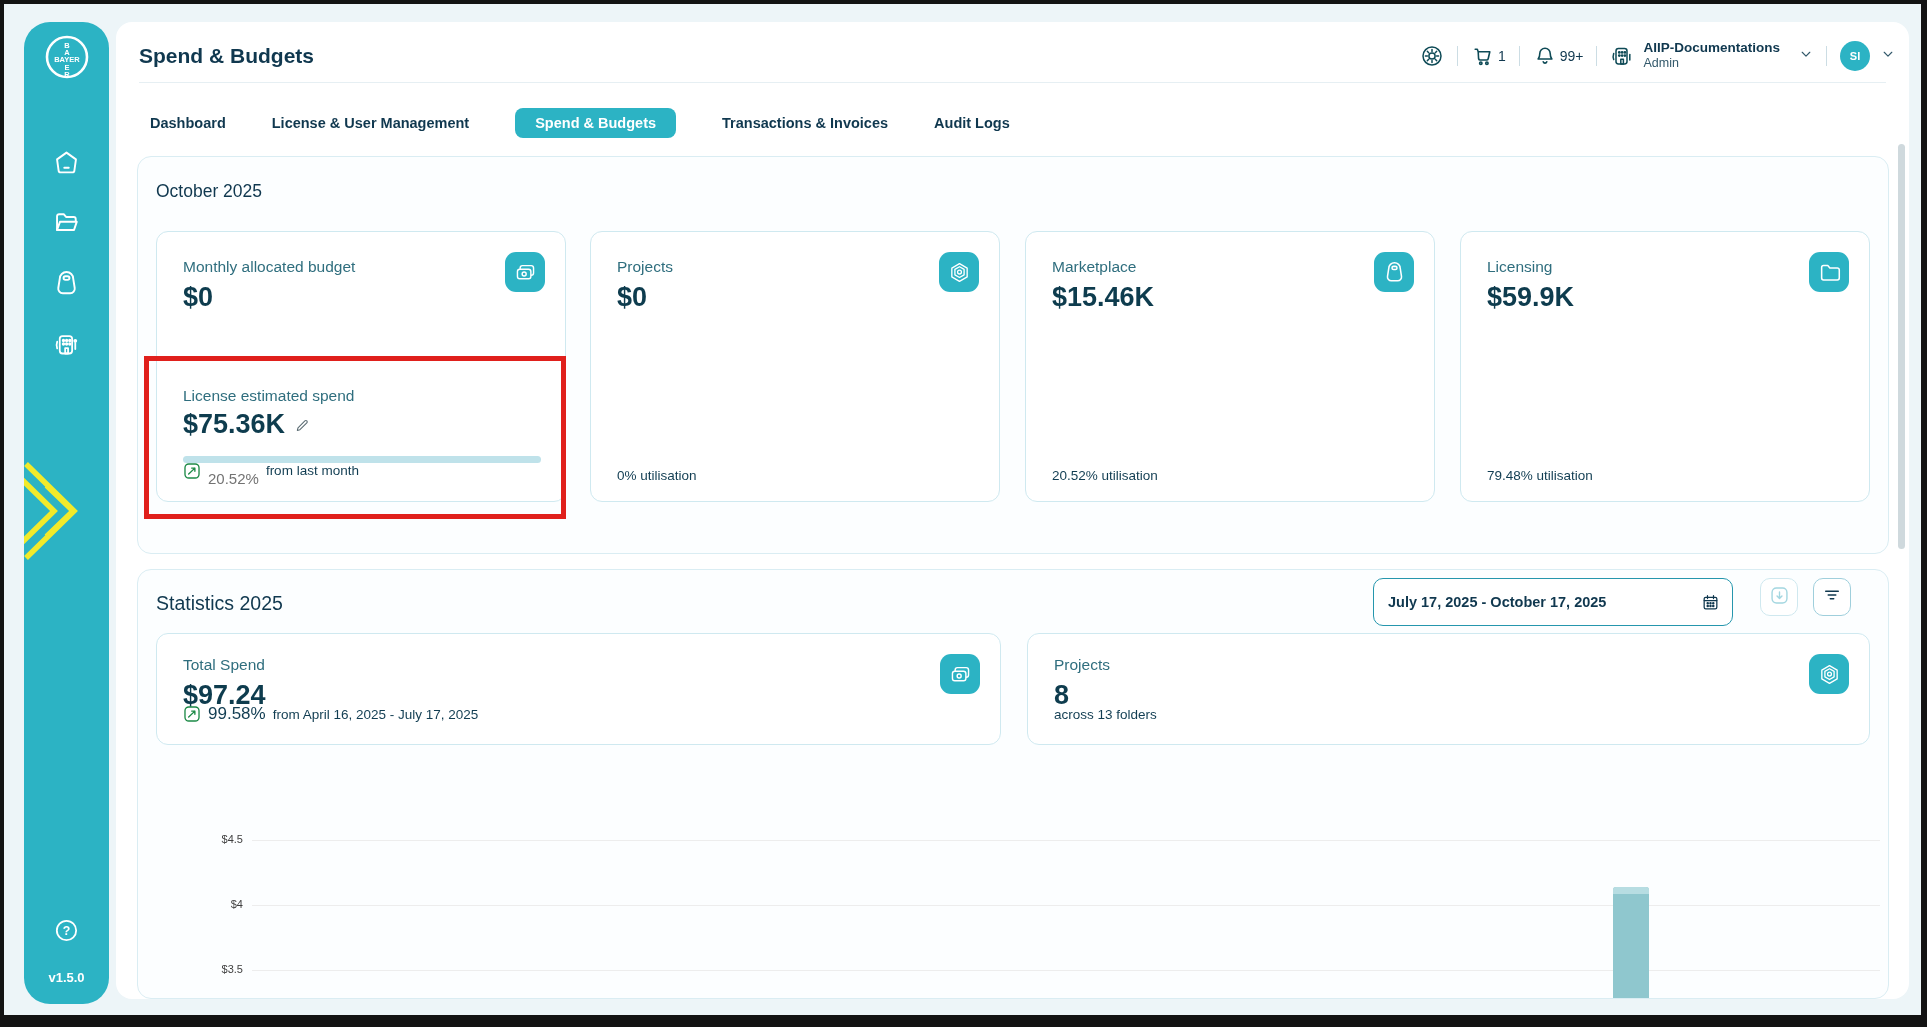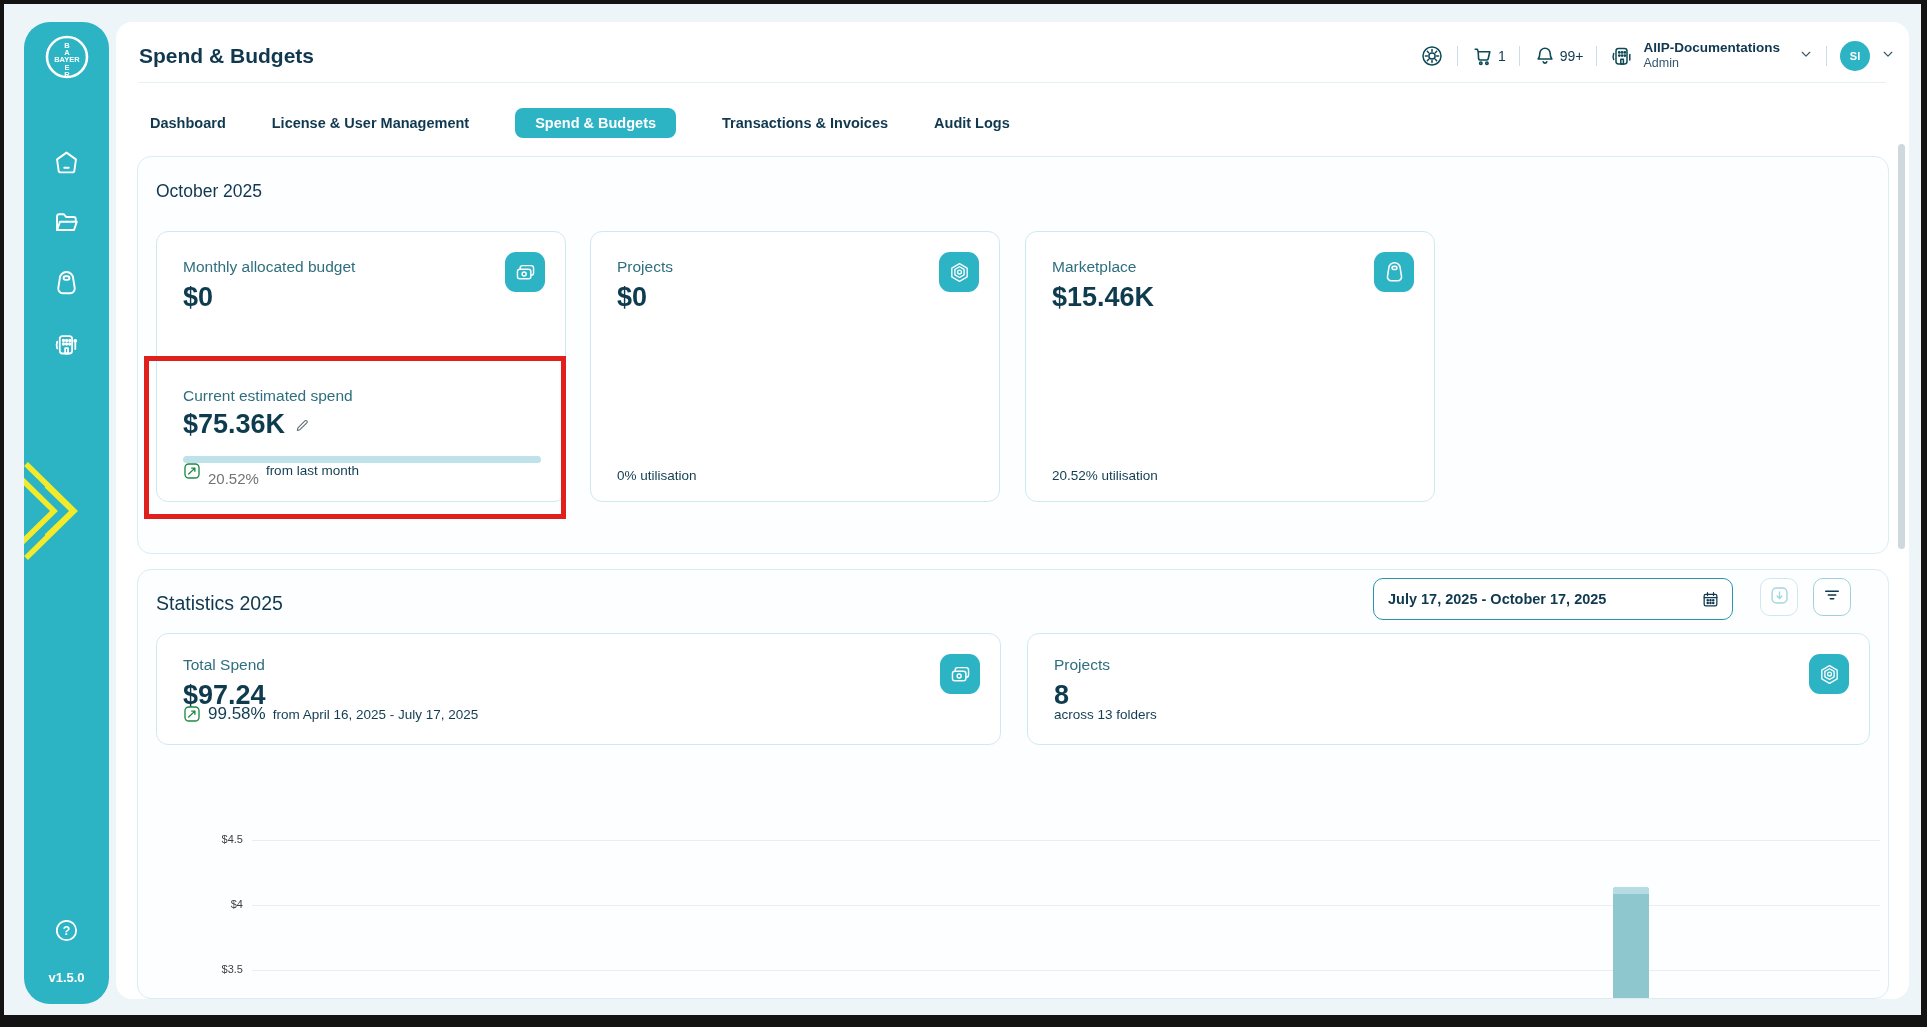--- a/index.html
+++ b/index.html
@@ -91,21 +91,21 @@
   .trend-pct { font-size:15px; color:#737373;margin-top:16px; }
   .trend-txt { font-size:13.5px; color:#113d52; }
   .stat-pct { font-size:17px; color:#113d52; }
   
   .red-box {
     position:absolute; left:140px; top:352px; width:422px; height:163px;
     border:5px solid #e0201c; z-index:50; pointer-events:none;
   }
   
   .date-box {
-    position:absolute; left:1235px; top:8px; width:360px; height:42px;
+    position:absolute; left:1235px; top:8px; width:360px; height:48px;
     border:1.6px solid #2596ad; border-radius:10px; background:#fff;
     display:flex; align-items:center; cursor:pointer;
   }
   .date-text { margin-left:14px; font-size:14.5px; font-weight:bold; color:#10384f; flex:1; }
   .date-box .cal { color:#10384f; margin-right:12px; display:flex; }
   .date-box .cal svg { width:19px; height:19px; }
   .sq-btn {
     position:absolute; top:8px; width:38px; height:38px; border-radius:10px; background:#fff;
     display:flex; align-items:center; justify-content:center; cursor:pointer;
   }
@@ -289,21 +289,21 @@
       <div class="card oct-card" style="left:18px;">
         <div class="card-title">Monthly allocated budget</div>
         <div class="card-value">$0</div>
         <div class="card-icon">
           <svg viewBox="0 0 24 24" fill="none" stroke="currentColor" stroke-width="1.5" stroke-linejoin="round">
             <rect x="6.4" y="4.8" width="14" height="10" rx="2.4"></rect>
             <rect x="3.6" y="8.6" width="14" height="10" rx="2.4" fill="#2cb3c4"></rect>
             <circle cx="10.6" cy="13.6" r="2.1"></circle>
           </svg>
         </div>
-        <div class="est-title">Current estimated spend</div>
+        <div class="est-title">License estimated spend</div>
         <div class="est-row">
           <span class="est-value">$75.36K</span>
           <span class="edit-ic">
             <svg viewBox="0 0 24 24" fill="none" stroke="currentColor" stroke-width="1.6" stroke-linecap="round" stroke-linejoin="round">
               <path d="M4.5 16.2 L14.8 5.9 a2 2 0 0 1 2.9 2.9 L7.4 19.1 l-3.9 1 z"></path>
             </svg>
           </span>
         </div>
         <div class="progress"></div>
         <div class="trend-row">
@@ -336,20 +336,30 @@
         <div class="card-value">$15.46K</div>
         <div class="card-icon">
           <svg viewBox="0 0 24 24" fill="none" stroke="currentColor" stroke-width="1.6" stroke-linecap="round" stroke-linejoin="round">
             <path d="M6 7.8 a6 6 0 0 1 12 0 l1.3 8.2 a4 4 0 0 1 -4 4.6 H8.7 a4 4 0 0 1 -4-4.6 z"></path>
             <rect x="9.4" y="5.6" width="5.2" height="3.2" rx="1.6"></rect>
           </svg>
         </div>
         <div class="card-footer">20.52% utilisation</div>
       </div>
 
+      <div class="card oct-card" style="left:1322px;">
+        <div class="card-title">Licensing</div>
+        <div class="card-value">$59.9K</div>
+        <div class="card-icon">
+          <svg viewBox="0 0 24 24" fill="none" stroke="currentColor" stroke-width="1.6" stroke-linecap="round" stroke-linejoin="round">
+            <path d="M3.8 6.8 a2 2 0 0 1 2-2 h4.4 l2.2 2.6 h7.8 a2 2 0 0 1 2 2 v8.4 a2 2 0 0 1 -2 2 H5.8 a2 2 0 0 1 -2-2 z"></path>
+          </svg>
+        </div>
+        <div class="card-footer">79.48% utilisation</div>
+      </div>
     </div>
 
     <div class="section sec-stats">
       <div class="sec-heading">Statistics 2025</div>
 
       <div class="date-box">
         <span class="date-text">July 17, 2025 - October 17, 2025</span>
         <span class="cal">
           <svg viewBox="0 0 24 24" fill="none" stroke="currentColor" stroke-width="1.6" stroke-linecap="round" stroke-linejoin="round">
             <rect x="4" y="5.4" width="16" height="14.6" rx="2"></rect>

